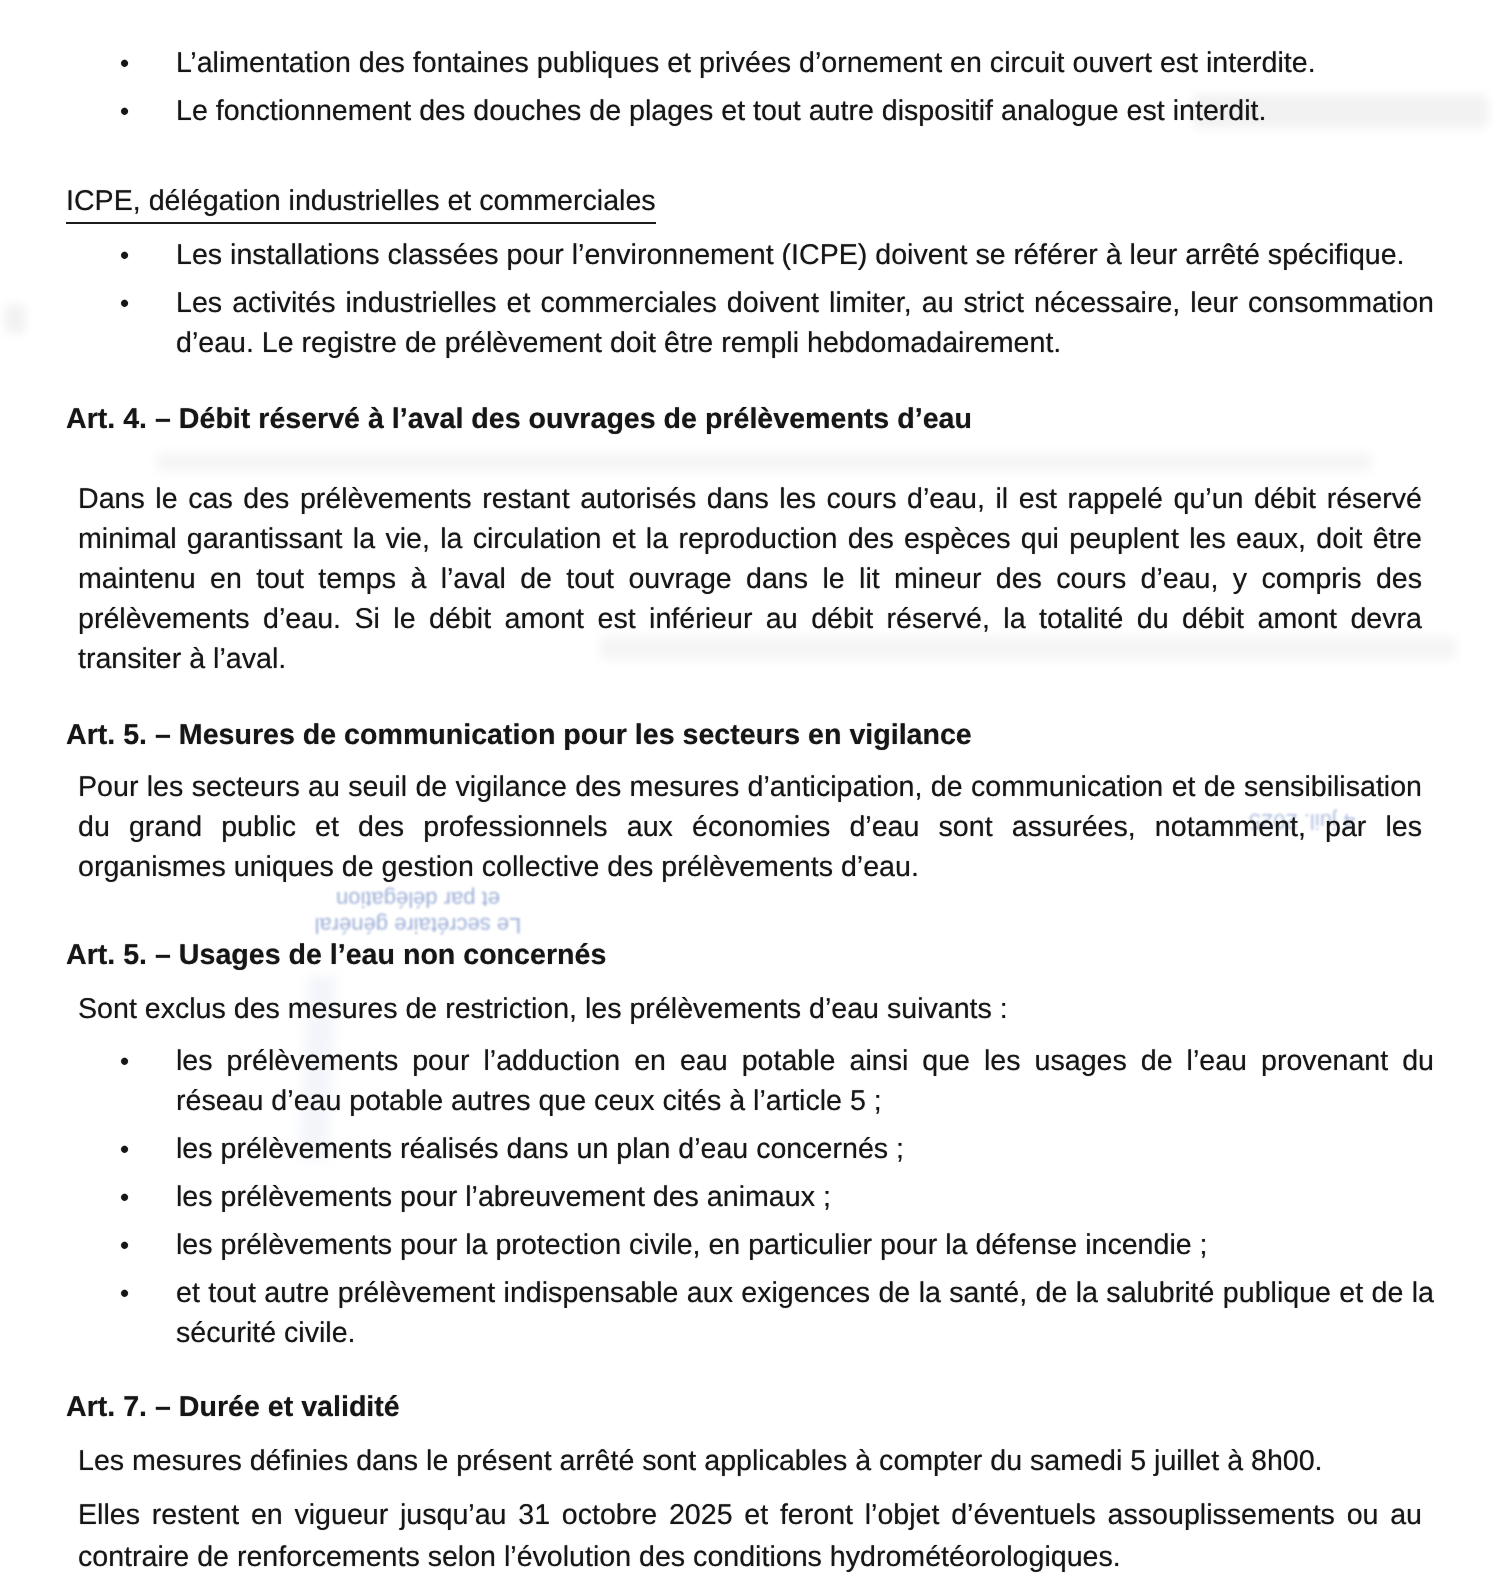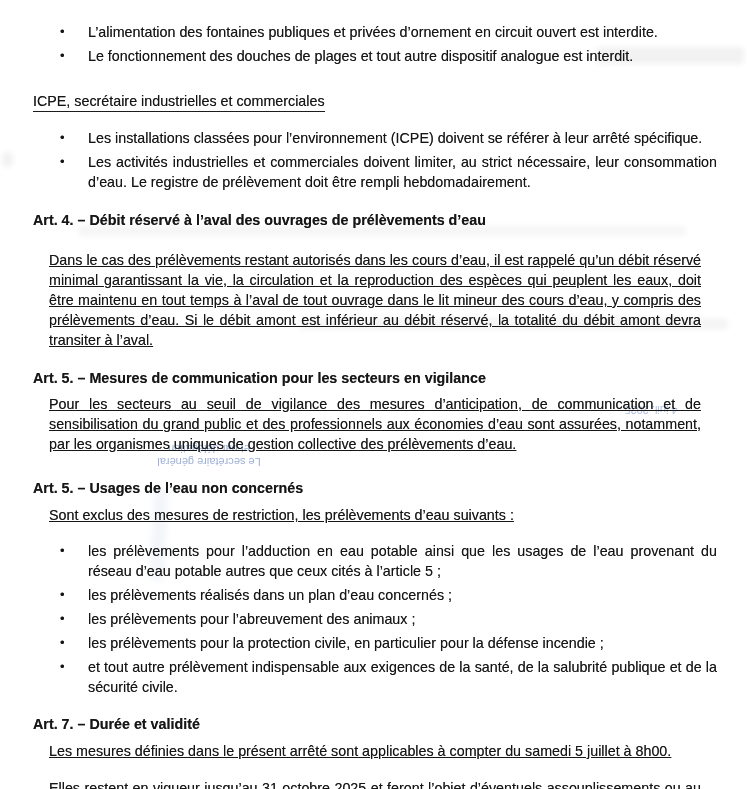--- a/index.html
+++ b/index.html
@@ -14,21 +14,21 @@
     font-size: 14.3px;
     line-height: 20px;
     text-shadow: 0 0 0.5px rgba(0,0,0,0.55);
   }
   .content {
     position: absolute;
     top: 0; left: 0; right: 0; bottom: 0;
     padding: 8px 30px 0 33px;
     box-sizing: border-box;
   }
-  p { margin: 16px; text-align: justify; text-decoration: underline; }
+  p { margin: 6px; text-align: justify; }
 
   .bullet-item {
     position: relative;
     padding-left: 55px;
     margin-bottom: 4px;
     text-align: justify;
   }
   .bullet-item::before {
     content: "\2022";
     position: absolute;
@@ -40,21 +40,21 @@
   .top-list { margin-top: 14px; }
 
   .section-heading {
     margin-top: 26px;
     line-height: 18px;
   }
   .section-heading .underlined {
     border-bottom: 1.2px solid #1c1c1c;
     padding-bottom: 1.5px;
   }
-  .icpe-list { margin-top: 18px; }
+  .icpe-list { margin-top: 8px; }
 
   .art-title {
     font-weight: bold;
     line-height: 20px;
   }
   .art4-title { margin-top: 18px; }
   .art4-body  { margin-top: 20px; }
   .art5-title { margin-top: 18px; }
   .art5-body  { margin-top: 6px; }
   .art6-title { margin-top: 24px; }
@@ -128,21 +128,21 @@
   <div class="bleed-date">4 juil. 2025</div>
 
   <div class="content">
 
     <div class="top-list">
       <div class="bullet-item">L’alimentation des fontaines publiques et privées d’ornement en circuit ouvert est interdite.</div>
       <div class="bullet-item">Le fonctionnement des douches de plages et tout autre dispositif analogue est interdit.</div>
     </div>
 
     <div class="section-heading">
-      <span class="underlined">ICPE, secrétaire industrielles et commerciales</span>
+      <span class="underlined">ICPE, délégation industrielles et commerciales</span>
     </div>
     <div class="icpe-list">
       <div class="bullet-item">Les installations classées pour l’environnement (ICPE) doivent se référer à leur arrêté spécifique.</div>
       <div class="bullet-item">Les activités industrielles et commerciales doivent limiter, au strict nécessaire, leur consommation d’eau. Le registre de prélèvement doit être rempli hebdomadairement.</div>
     </div>
 
     <div class="art-title art4-title">Art. 4. – Débit réservé à l’aval des ouvrages de prélèvements d’eau</div>
     <p class="art4-body">Dans le cas des prélèvements restant autorisés dans les cours d’eau, il est rappelé qu’un débit réservé minimal garantissant la vie, la circulation et la reproduction des espèces qui peuplent les eaux, doit être maintenu en tout temps à l’aval de tout ouvrage dans le lit mineur des cours d’eau, y compris des prélèvements d’eau. Si le débit amont est inférieur au débit réservé, la totalité du débit amont devra transiter à l’aval.</p>
 
     <div class="art-title art5-title">Art. 5. – Mesures de communication pour les secteurs en vigilance</div>

